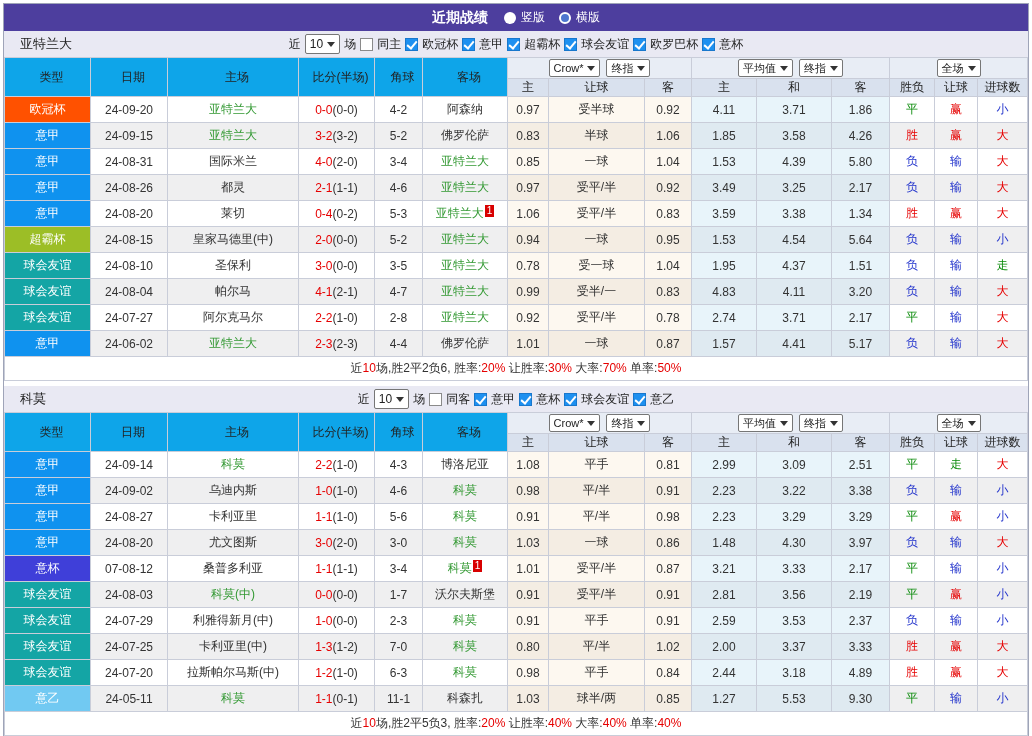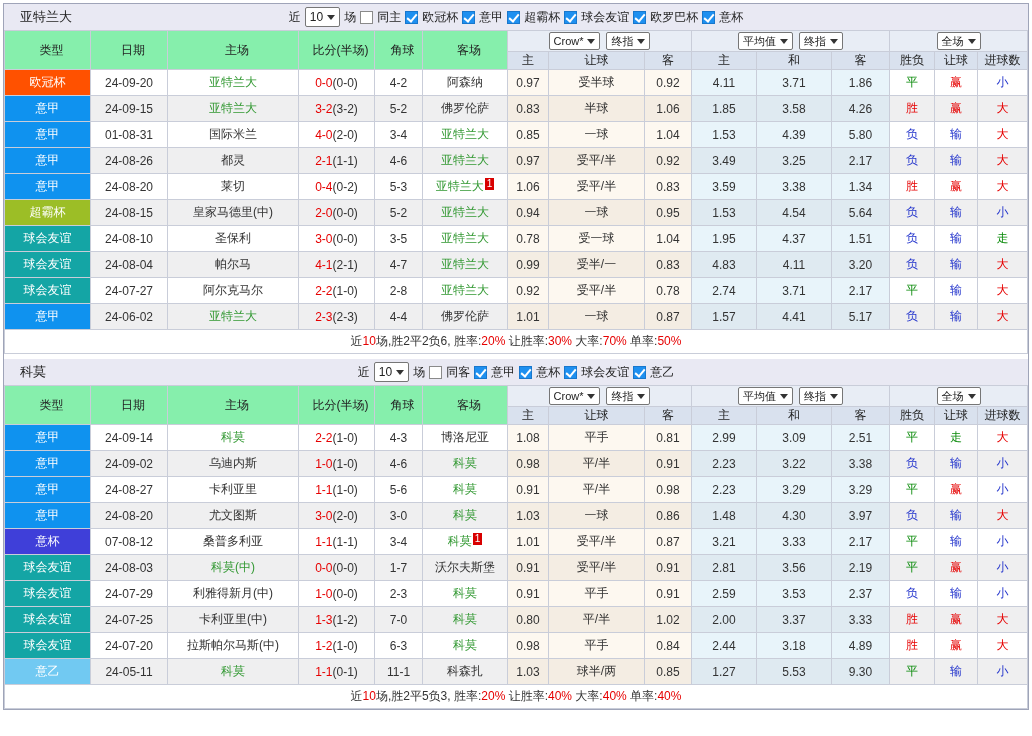--- a/index.html
+++ b/index.html
@@ -27,21 +27,21 @@
   .checkbox { width:13px; height:13px; display:inline-block; box-sizing:border-box; position:relative; cursor:pointer; flex:0 0 auto; }
   .checkbox.checked { background:#1e90f0; border:1px solid #1877cc; }
   .checkbox.checked::after { content:""; position:absolute; left:3px; top:0px; width:4px; height:8px; border:solid #fff; border-width:0 2px 2px 0; transform:rotate(40deg); }
   .checkbox.unchecked { background:#fff; border:1px solid #8a8a8a; }
 
   
   table.matches { border-collapse:collapse; table-layout:fixed; width:1022px; text-align:center; }
   table.matches th, table.matches td { border:1px solid #c9cdd9; padding:0; overflow:hidden; white-space:nowrap; }
   thead th { font-weight:normal; font-size:12px; color:#222; }
   tr.hrow1 th { height:20px; background:#e8edf5; }
-  tr.hrow1 th.statich { background:#86efac;padding-left:8px; }
+  tr.hrow1 th.statich { background:#0ea5e9;padding-left:8px; }
   tr.hrow2 th { height:16px; background:#d9e1ee; }
   .dd-wrap { display:flex; align-items:center; justify-content:center; gap:6px; }
   .dd-wrap .select { height:16px; font-size:11px; }
 
   tbody td { height:25px; font-size:12px; }
   tr.odd td { background:#ffffff; }
   tr.even td { background:#efeff0; }
   tr.odd td.crow { background:#fdf8f0; }
   tr.even td.crow { background:#f4ede3; }
   tr.odd td.avg { background:#e8f4fa; }
@@ -51,20 +51,33 @@
   .score-red { color:#e60000; }
   .redcard { display:inline-block; background:#d80000; color:#fff; font-size:10px; line-height:12px; padding:0 2px; margin-left:1px; vertical-align:top; }
   td.summary { height:23px; background:#fff; font-size:12px; }
   .gap { height:5px; background:#fff; }
 </style>
 </head>
 <body>
 
 <div class="page">
 
+  <div class="titlebar">
+    <span class="title">近期战绩</span>
+    <span class="radio-group">
+      <span class="radio-opt">
+        <span class="radio-dot on"></span>
+        <span>竖版</span>
+      </span>
+      <span class="radio-opt">
+        <span class="radio-dot off"></span>
+        <span>横版</span>
+      </span>
+    </span>
+  </div>
 
   <div class="section-head">
     <span class="team-name">亚特兰大</span>
     <div class="filters">
       <span class="lbl">近</span>
       <span class="select">
         <span>10</span>
           <span class="caret"></span>
       </span>
       <span class="lbl">场</span>
@@ -188,21 +201,21 @@
           <td class="crow">1.06</td>
           <td class="avg">1.85</td>
           <td class="avg">3.58</td>
           <td class="avg">4.26</td>
           <td class="res"><span style="color: rgb(230, 0, 0);">胜</span></td>
           <td class="res"><span style="color: rgb(230, 0, 0);">赢</span></td>
           <td class="res"><span style="color: rgb(230, 0, 0);">大</span></td>
         </tr>
         <tr class="odd">
           <td class="league" style="background: rgb(15, 146, 239);">意甲</td>
-          <td>01-08-31</td>
+          <td>24-08-31</td>
           <td><span>国际米兰</span></td>
           <td><span class="score-red">4-0</span><span>(2-0)</span></td>
           <td>3-4</td>
           <td><span class="team">亚特兰大</span></td>
           <td class="crow">0.85</td>
           <td class="crow">一球</td>
           <td class="crow">1.04</td>
           <td class="avg">1.53</td>
           <td class="avg">4.39</td>
           <td class="avg">5.80</td>

